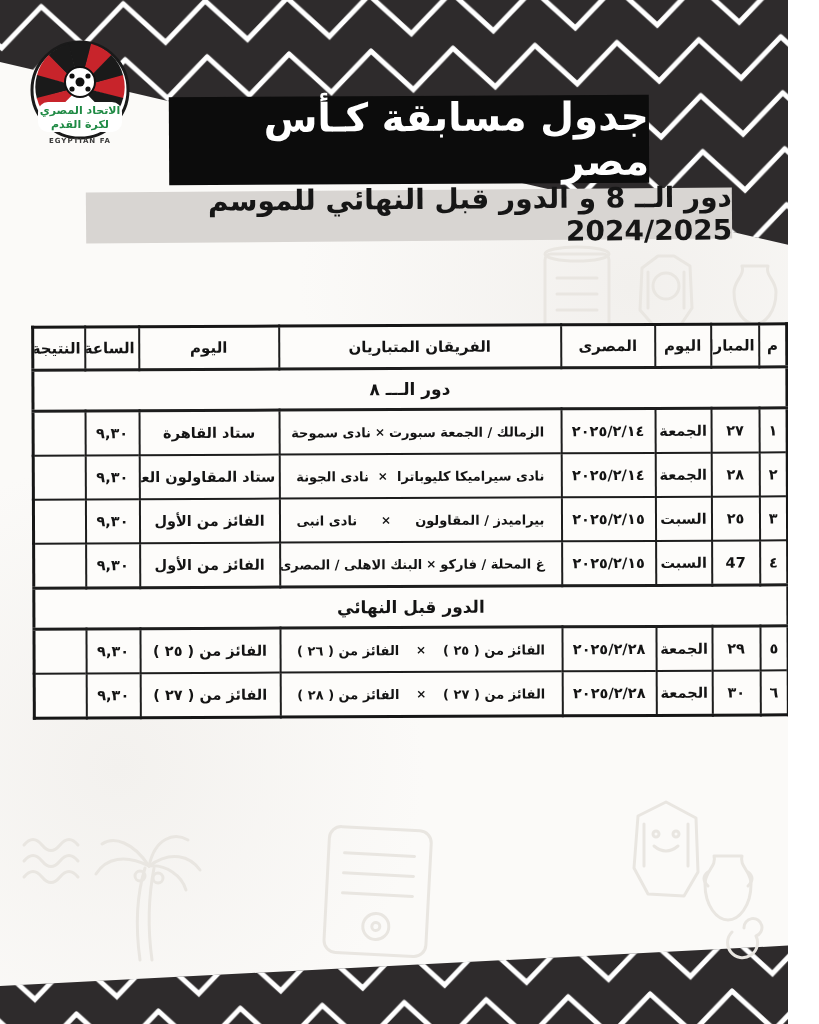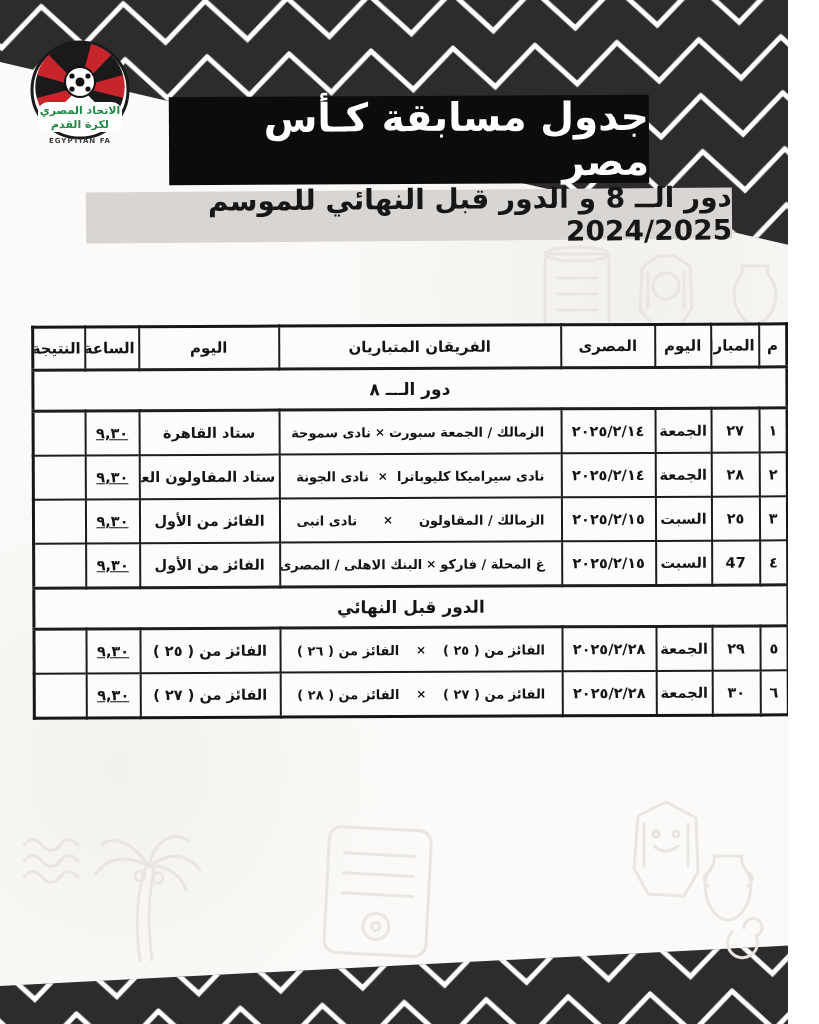--- a/index.html
+++ b/index.html
@@ -36,21 +36,21 @@
     text-align:center;vertical-align:middle;padding:0 3px;overflow:hidden;
     white-space:nowrap;
   }
   .sched tr.h th{height:40px;font-size:15px;}
   .sched tr.s td{height:38px;font-size:17px;border-top-width:3px;border-bottom-width:3px;}
   .sched tr.r td{height:42px;font-size:14.5px;}
   .sched td.teamsCell{padding:0;}
   .teams{display:flex;align-items:center;justify-content:space-between;padding:0 16px;font-size:13px;}
   .teams .vs{font-size:12px;padding:0 4px;}
   .sched td.date{font-size:14.5px;border-radius:7px;}
-  .sched td.time{font-size:15.5px;text-decoration:underline;}
+  .sched td.time{font-size:15.5px;}
   .sched td.stad{font-size:14px;margin-top:16px;}
 </style>
 </head>
 <body>
 
 <div class="page">
 
   <svg class="bg" width="819" height="1024" viewBox="0 0 819 1024">
     <defs>
       <pattern id="zz" width="82" height="56" patternUnits="userSpaceOnUse" patternTransform="rotate(-2)">
@@ -245,21 +245,21 @@
           <td></td>
         </tr>
 
         <tr class="r">
           <td>٣</td>
           <td>٢٥</td>
           <td>السبت</td>
           <td class="date">٢٠٢٥/٢/١٥</td>
           <td class="teamsCell">
             <div class="teams">
-              <span>الزمالك / المقاولون</span>
+              <span>بيراميدز / المقاولون</span>
               <span class="vs">×</span>
               <span>نادى انبى</span>
             </div>
           </td>
           <td class="stad">الفائز من الأول</td>
           <td class="time">٩,٣٠</td>
           <td></td>
         </tr>
 
         <tr class="r">

